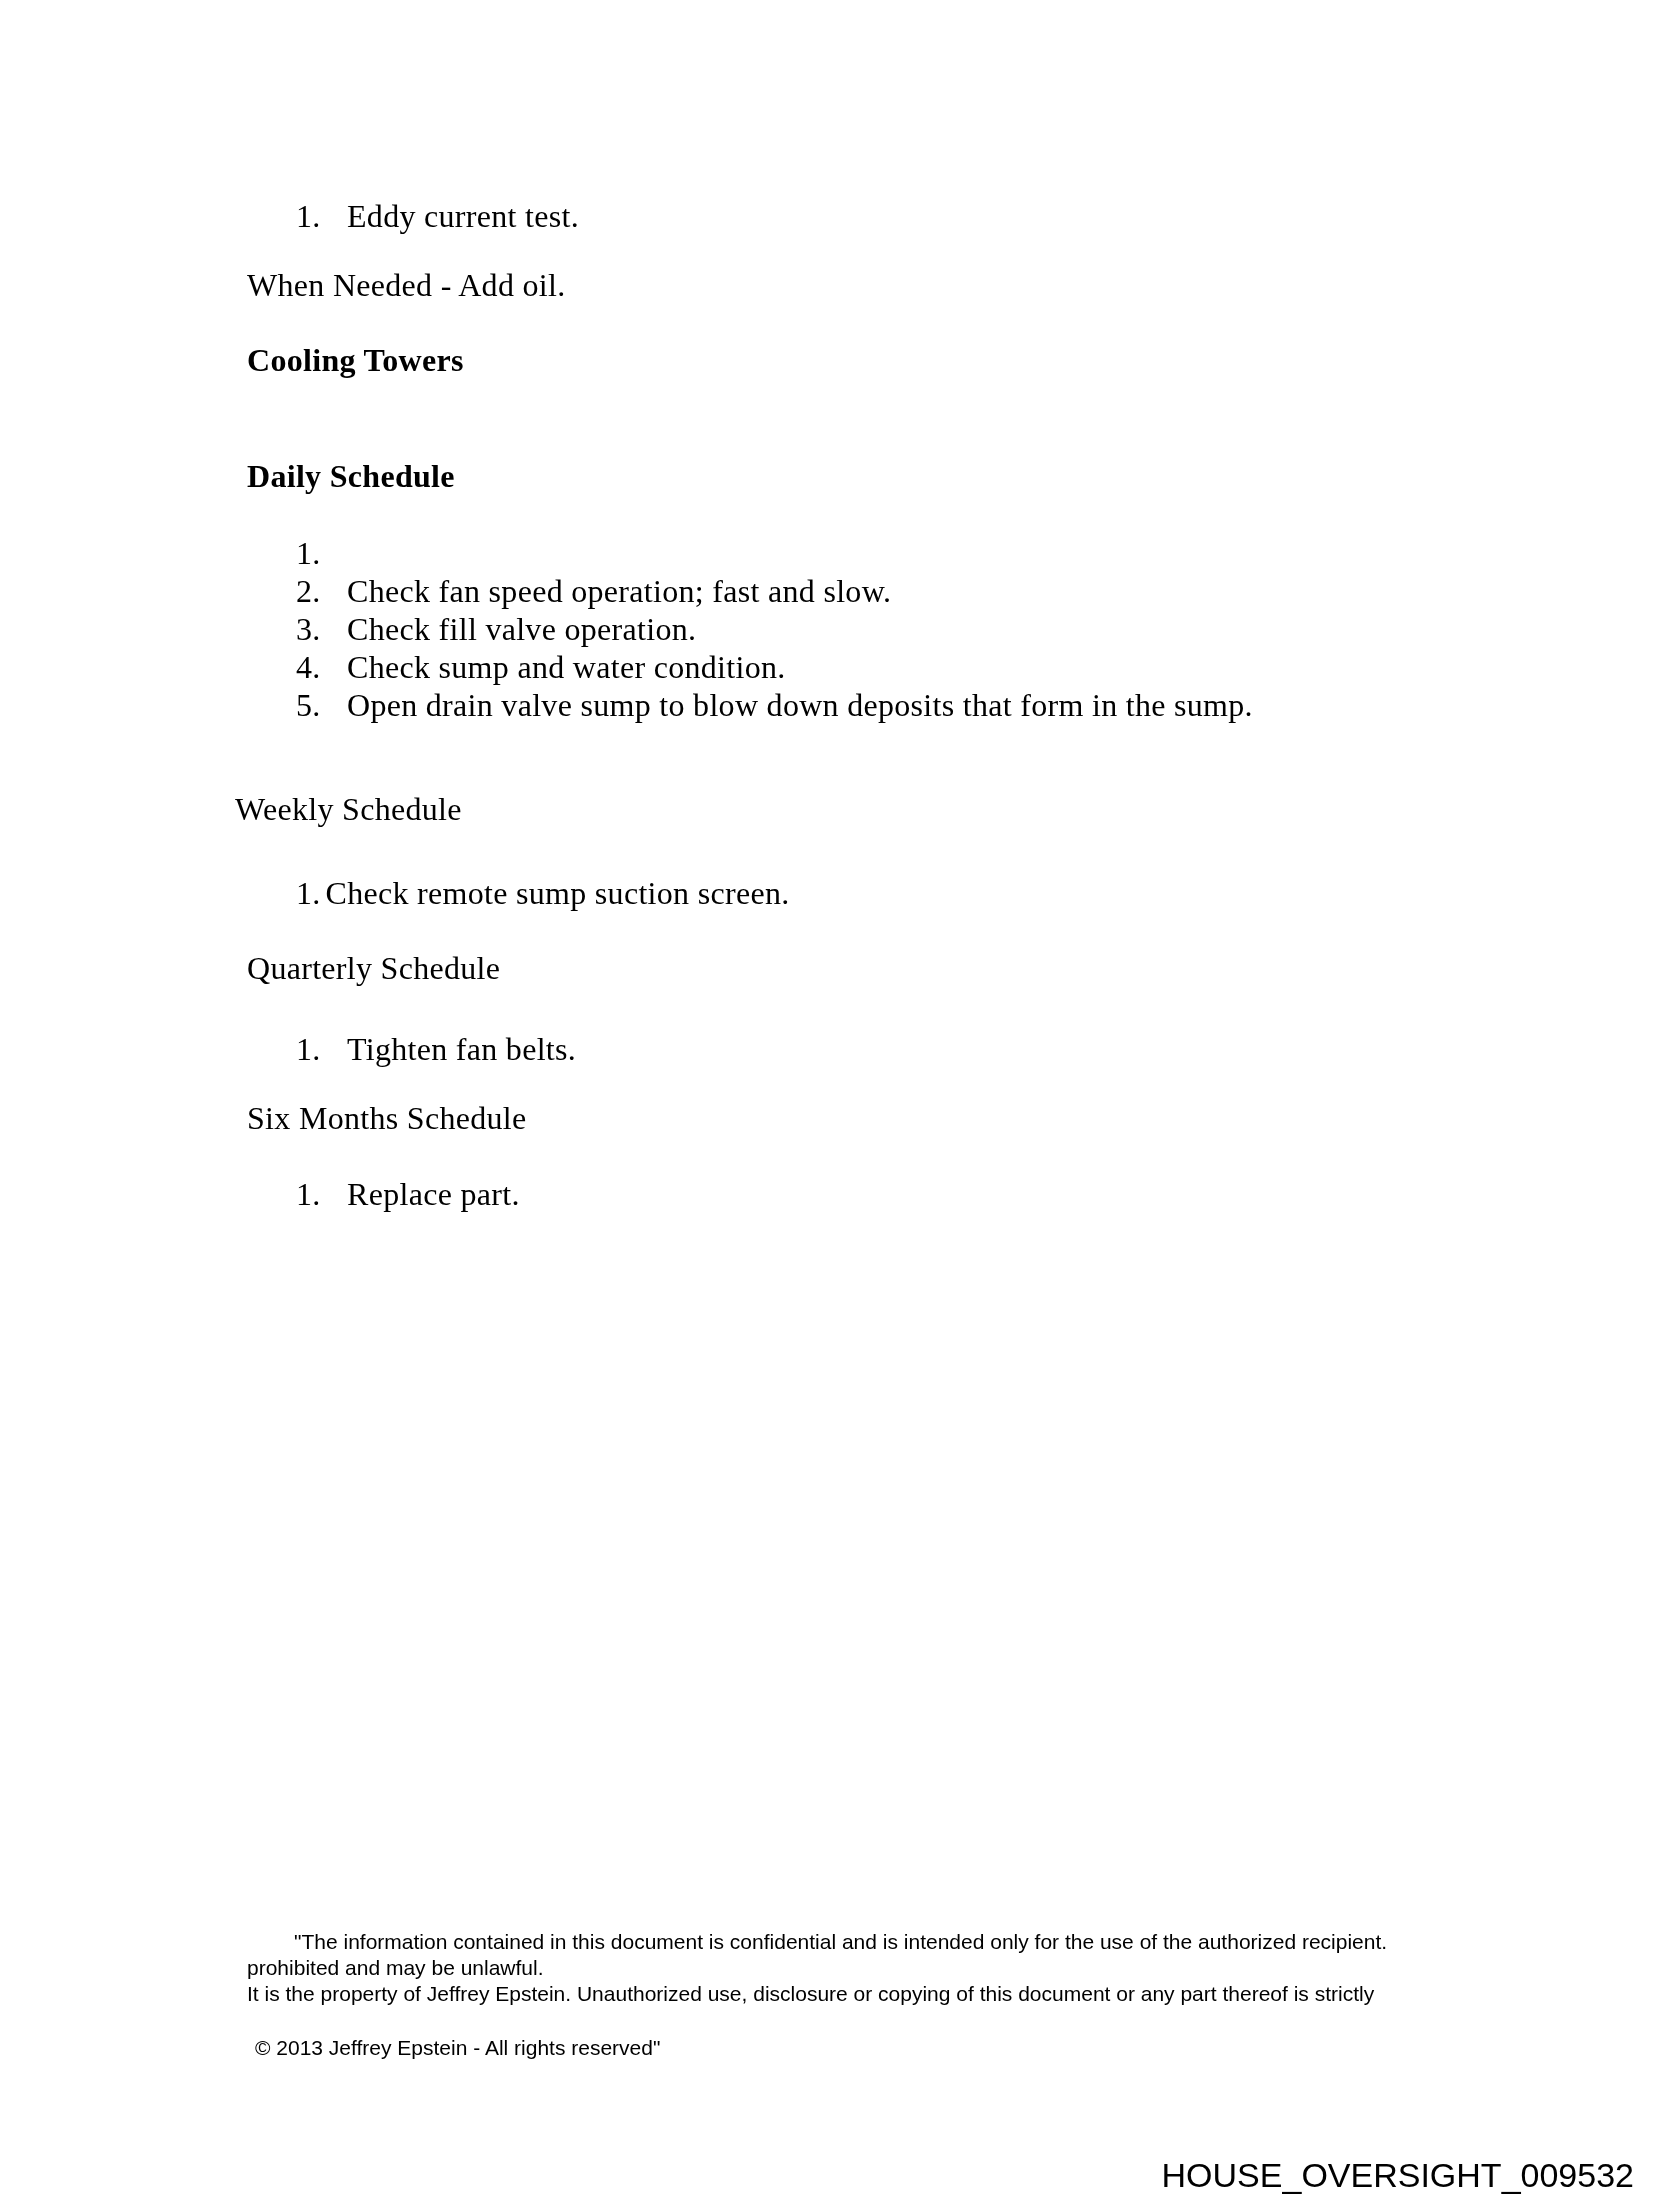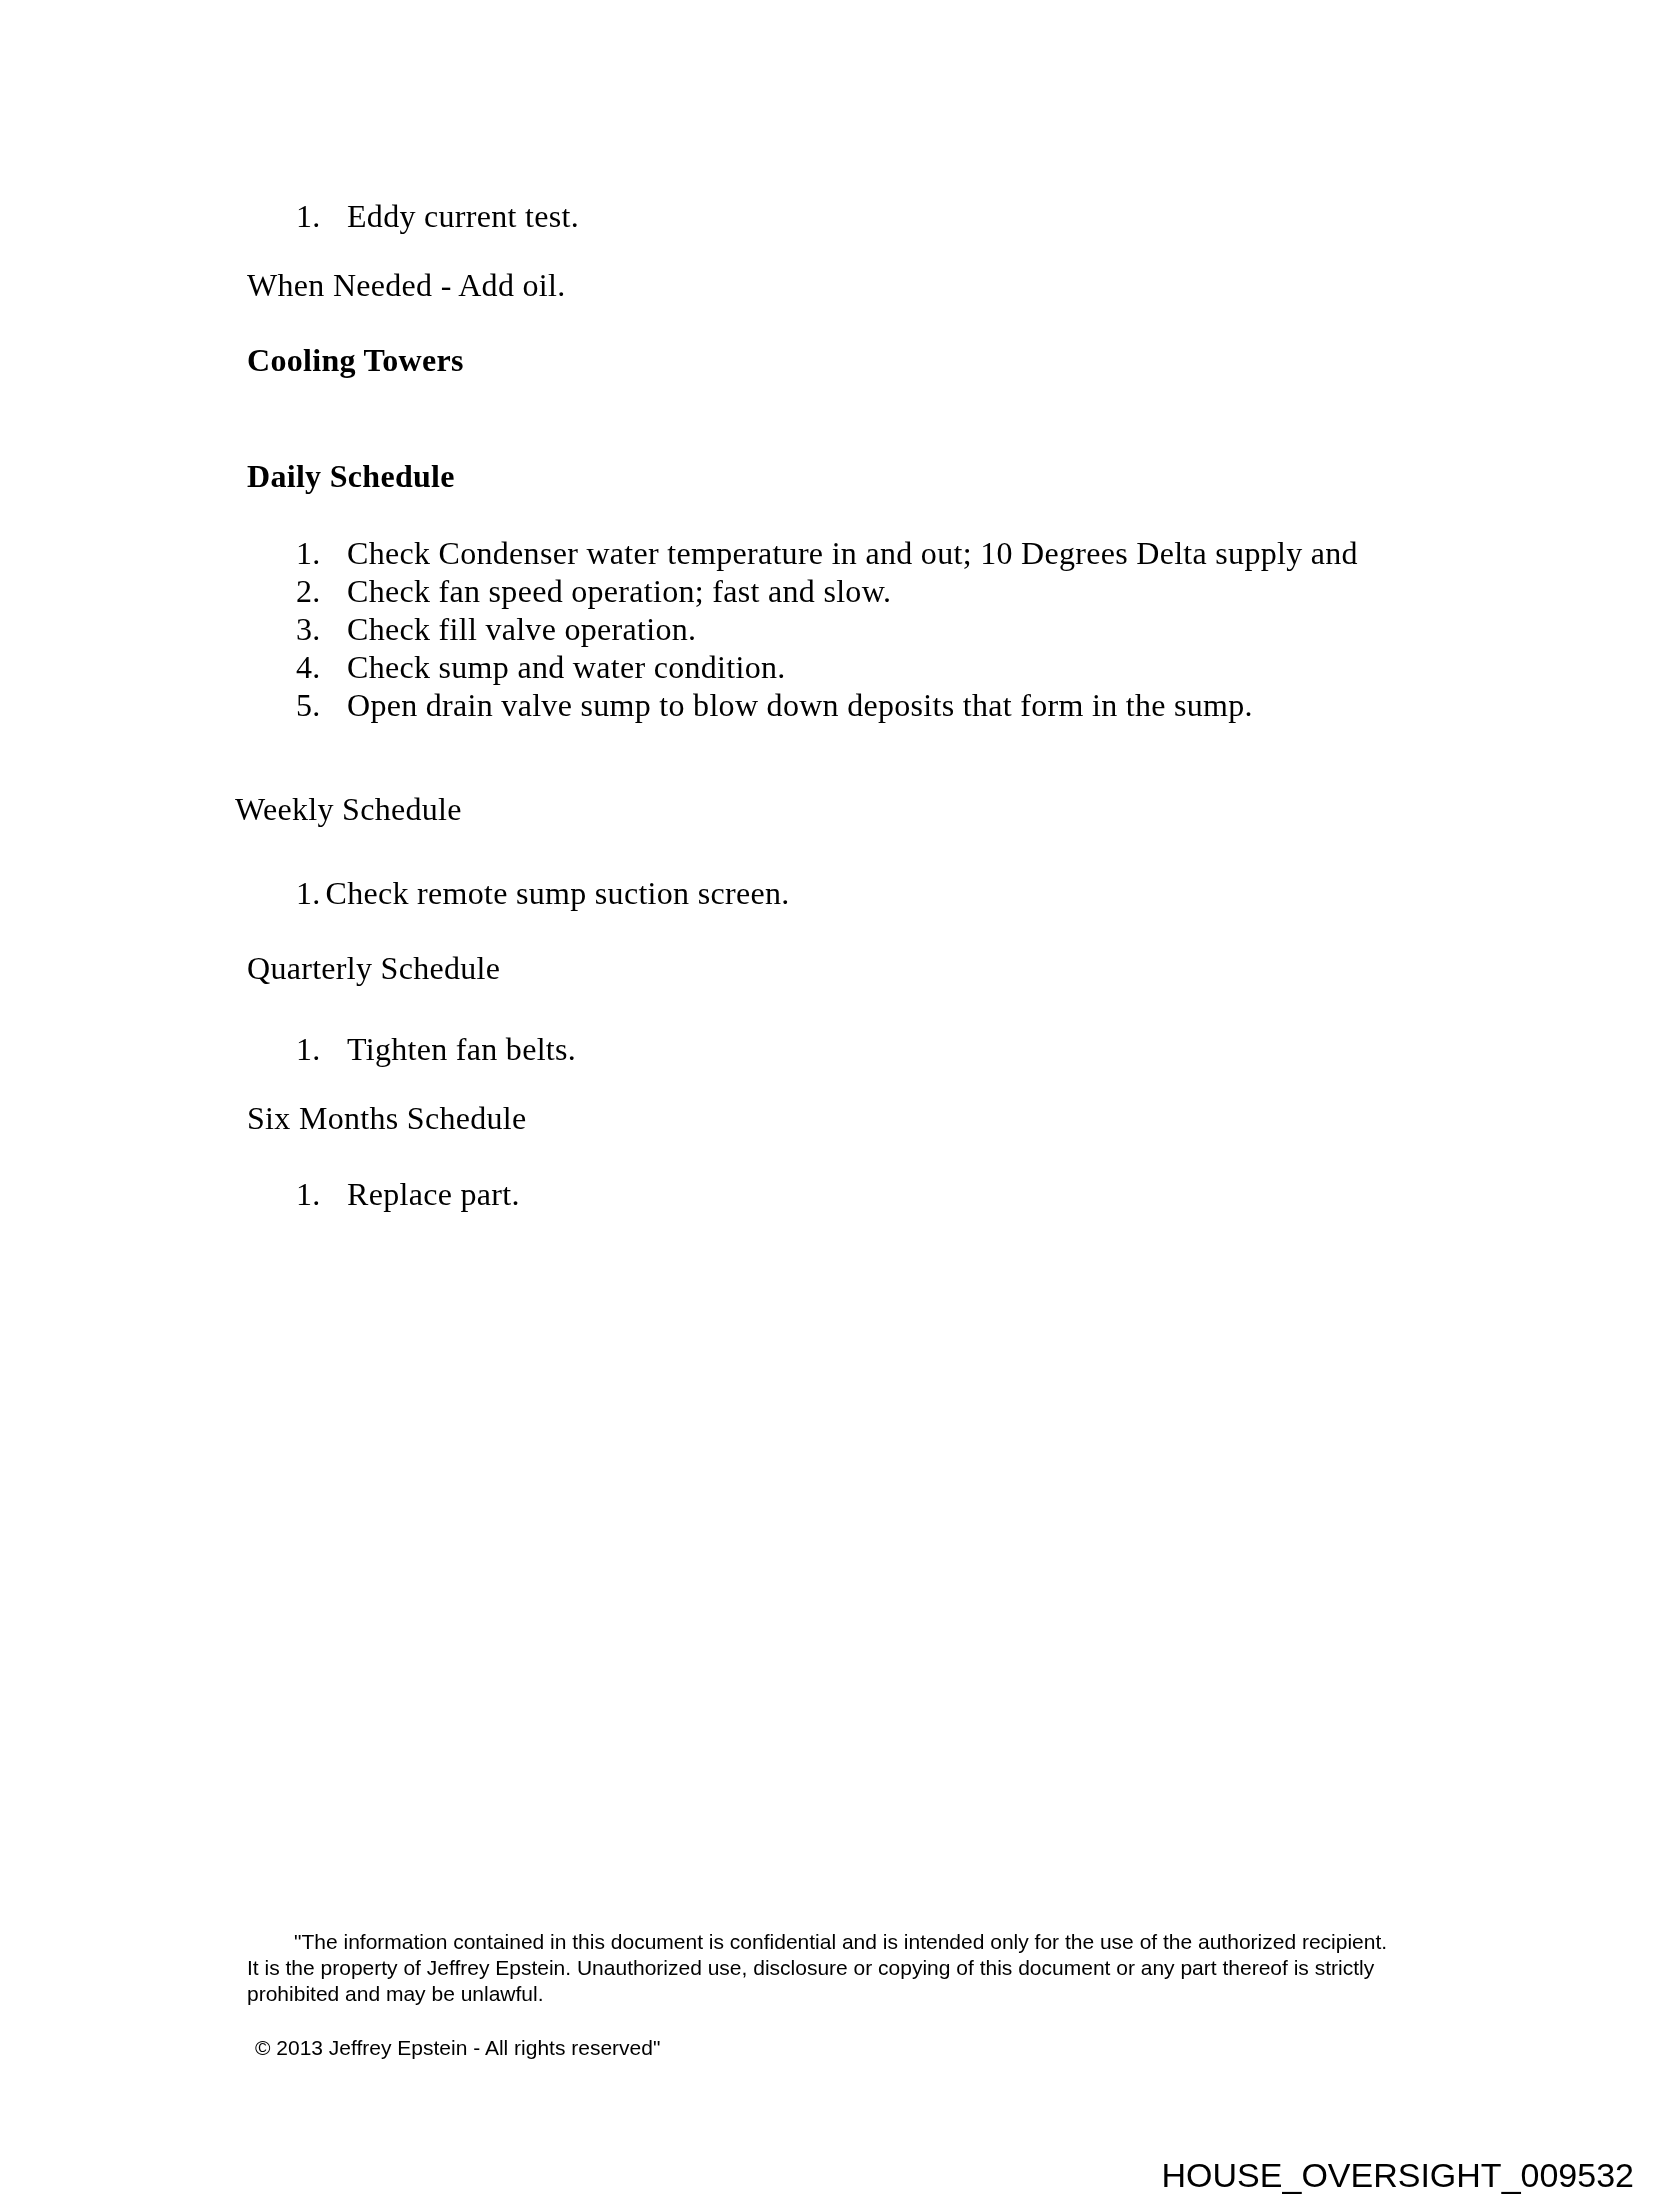--- a/index.html
+++ b/index.html
@@ -69,21 +69,20 @@
   <div class="abs body-text" style="left:247px; top:267px;">When Needed - Add oil.</div>
 
   <div class="abs body-text doc-title" style="left:247px; top:342px;">Cooling Towers</div>
 
   <div class="abs body-text" style="left:247px; top:458px;font-weight:bold;">Daily Schedule</div>
 
   <div class="abs body-text daily-list" style="left:296px; top:534px; width:1080px;">
     <div class="list-row">
       <span class="num">1.</span>
       <span class="txt">
-        <div>Check Condenser water temperature in and out; 10 Degrees Delta supply and</div>
       </span>
     </div>
     <div class="list-row">
       <span class="num">2.</span>
       <span class="txt">Check fan speed operation; fast and slow.</span>
     </div>
     <div class="list-row">
       <span class="num">3.</span>
       <span class="txt">Check fill valve operation.</span>
     </div>
@@ -116,22 +115,22 @@
   <div class="abs body-text list-row" style="left:296px; top:1176px; width:1113px;">
     <span class="num">1.</span>
     <span class="txt">Replace part.</span>
   </div>
 
   <div class="abs body-text note-block" style="left:247px; top:1245px;">
   </div>
 
   <div class="abs sans footer-disclaimer" style="left:247px; top:1929px;">
     <div class="first-line">"The information contained in this document is confidential and is intended only for the use of the authorized recipient.</div>
+    <div>prohibited and may be unlawful.</div>
     <div>It is the property of Jeffrey Epstein. Unauthorized use, disclosure or copying of this document or any part thereof is strictly</div>
-    <div>prohibited and may be unlawful.</div>
   </div>
 
   <div class="abs sans copyright-line" style="left:228px; top:2035px;margin-left:27px;">© 2013 Jeffrey Epstein - All rights reserved"</div>
 
   <div class="abs sans bates-stamp">HOUSE_OVERSIGHT_009532</div>
 
 </div>
 
 
 </body></html>

